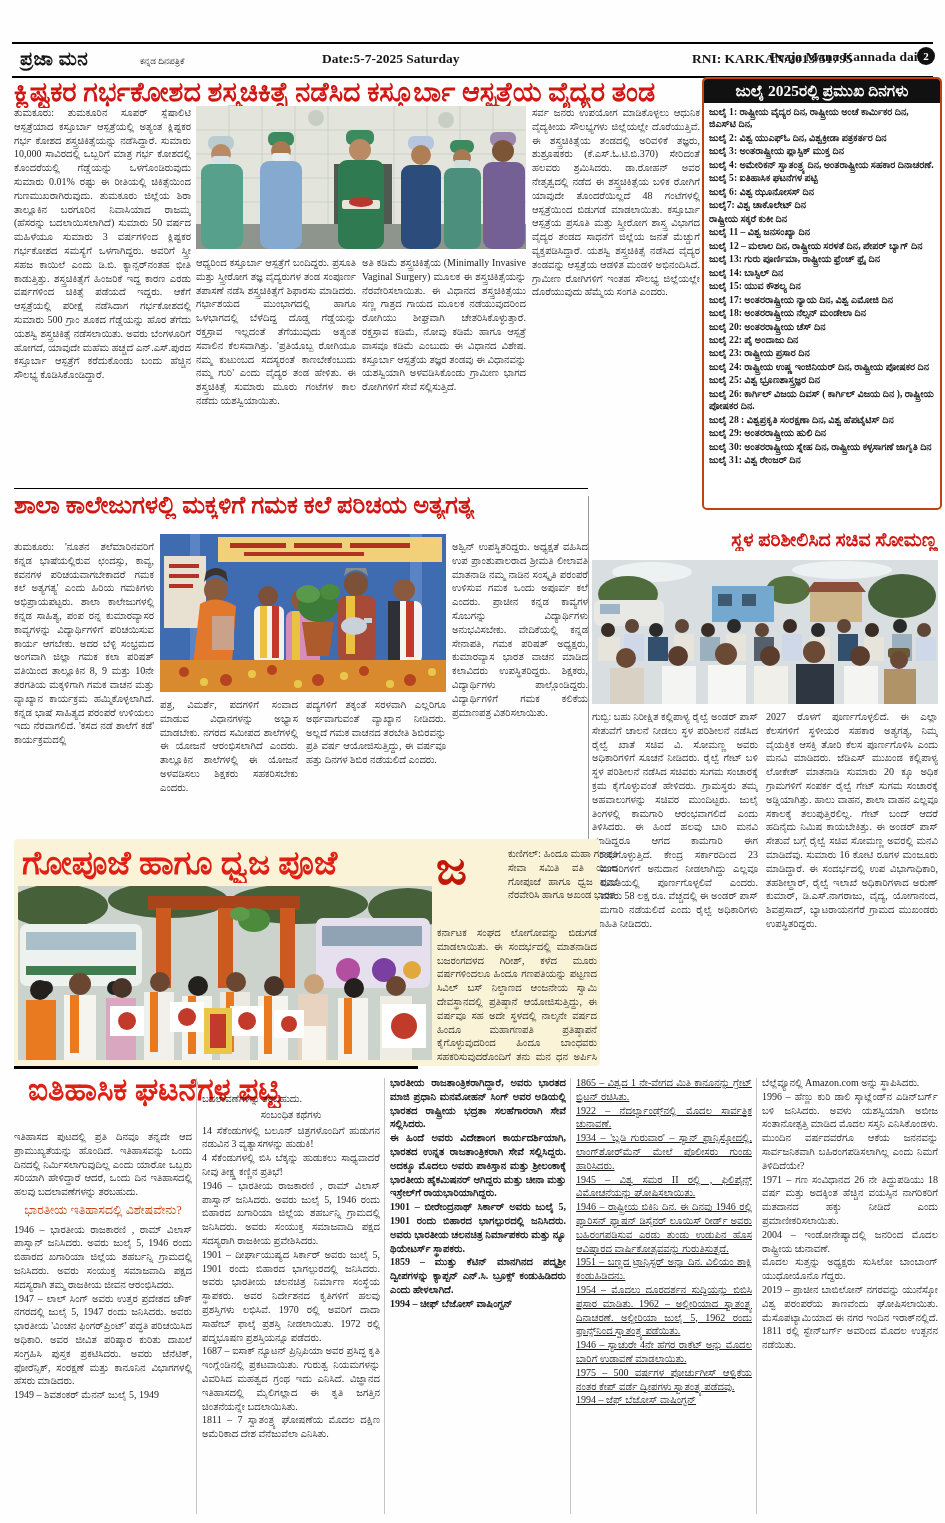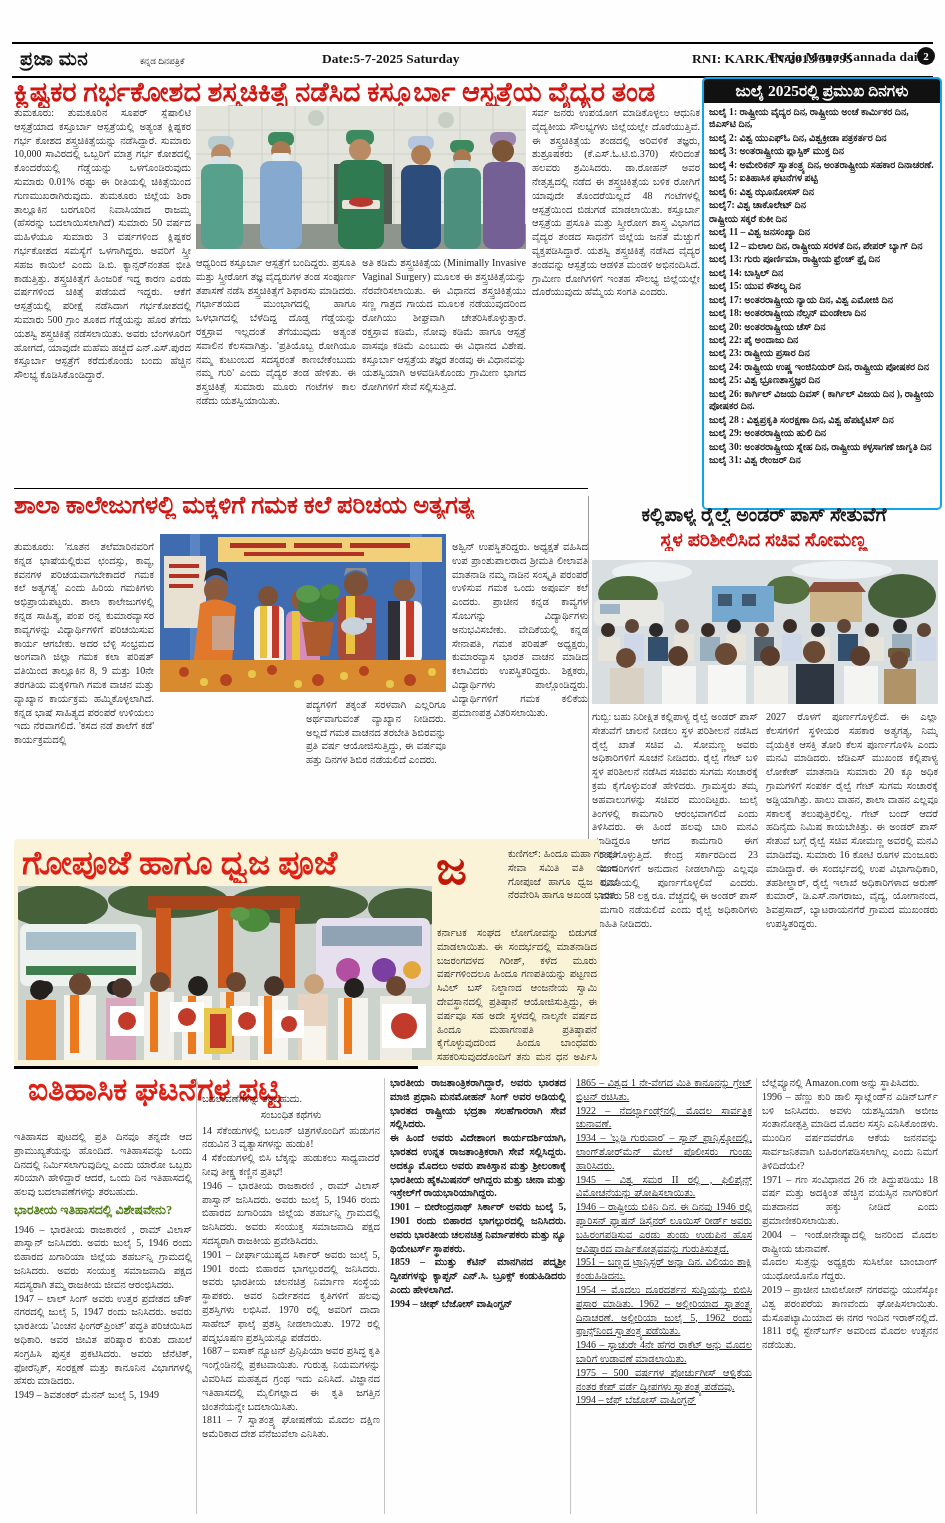--- a/index.html
+++ b/index.html
@@ -12,30 +12,30 @@
   .mast .logosub{position:absolute;left:128px;top:12px;font-size:9px;font-weight:normal;}
   .mast .date{position:absolute;left:310px;top:7px;font-size:13.5px;font-weight:bold;}
   .mast .rni{position:absolute;left:680px;top:7px;font-size:13.5px;font-weight:bold;}
   .pagenum{left:917px;top:47px;width:18px;height:18px;border-radius:50%;background:#111;color:#fff;
            font-size:11px;font-weight:bold;text-align:center;line-height:18px;}
   
   .hl-red{color:#d01712;font-weight:bold;}
   .lead-hl{left:14px;top:78px;width:688px;font-size:27px;line-height:1.1;white-space:nowrap;overflow:hidden;}
   .sec-hl{left:14px;top:492px;width:574px;font-size:24px;white-space:nowrap;overflow:hidden;}
   .rail-hl1{left:590px;top:504px;width:348px;font-size:19px;font-weight:bold;text-align:center;white-space:nowrap;overflow:hidden;}
-  .rail-hl2{left:590px;top:529px;width:348px;font-size:19px;text-align:center;white-space:nowrap;overflow:hidden;}
+  .rail-hl2{left:590px;top:529px;width:348px;font-size:19px;text-align:right;white-space:nowrap;overflow:hidden;}
   .gopuja-hl{left:22px;top:845px;width:412px;font-size:33px;white-space:nowrap;overflow:hidden;}
   .hist-hl{left:28px;top:1072px;width:388px;font-size:31px;white-space:nowrap;overflow:hidden;}
   
   .col{position:absolute;font-size:10px;line-height:1.38;text-align:justify;overflow:hidden;color:#1b1b1b;}
   .prelines{white-space:pre-line;}
-  .subhead-red{color:#4d7c0f;font-weight:bold;font-size:12.5px;line-height:1.25;margin:4px 0;}
+  .subhead-red{color:#c2410c;font-weight:normal;font-size:12.5px;text-align:center;line-height:1.25;margin:4px 0;}
   .related{font-weight:normal;text-align:center;margin:2px 0;}
   
-  .julybox{left:702px;top:77px;width:236px;height:429px;border:2px solid #0ea5e9;border-radius:5px;background:#fff;overflow:hidden;}
+  .julybox{left:702px;top:77px;width:236px;height:429px;border:2px solid #c2410c;border-radius:5px;background:#fff;overflow:hidden;}
   .julytitle{background:#111;color:#fff;font-weight:bold;font-size:15.5px;text-align:center;padding:3px 2px;}
   .julylist{padding:3px 5px;font-size:9.6px;font-weight:bold;line-height:1.3;}
   .julylist div{margin-bottom:1px;}
   
   .photo{position:absolute;overflow:hidden;background:#ddd;}
   .photo svg{display:block;width:100%;height:100%;}
   
   .hrule{position:absolute;background:#000;}
   .vsep{position:absolute;width:1px;background:#c4c4c4;}
   .vrule-dark{position:absolute;width:1px;background:#9a9a9a;}
@@ -208,25 +208,25 @@
           <circle cx="92" cy="140" r="4"></circle>
           <circle cx="138" cy="150" r="4"></circle>
           <circle cx="184" cy="142" r="4"></circle>
           <circle cx="230" cy="150" r="4"></circle>
           <circle cx="272" cy="138" r="4"></circle>
         </g>
     </svg>
   </div>
 
   <div class="col" style="left:14px;top:540px;width:140px;height:296px;">ತುಮಕೂರು: 'ನೂತನ ತಲೆಮಾರಿನವರಿಗೆ ಕನ್ನಡ ಭಾಷೆಯಲ್ಲಿರುವ ಛಂದಸ್ಸು, ಕಾವ್ಯ, ಕವನಗಳ ಪರಿಚಯವಾಗಬೇಕಾದರೆ ಗಮಕ ಕಲೆ ಅತ್ಯಗತ್ಯ' ಎಂದು ಹಿರಿಯ ಗಮಕಿಗಳು ಅಭಿಪ್ರಾಯಪಟ್ಟರು. ಶಾಲಾ ಕಾಲೇಜುಗಳಲ್ಲಿ ಕನ್ನಡ ಸಾಹಿತ್ಯ, ಪಂಪ ರನ್ನ ಕುಮಾರವ್ಯಾಸರ ಕಾವ್ಯಗಳನ್ನು ವಿದ್ಯಾರ್ಥಿಗಳಿಗೆ ಪರಿಚಯಿಸುವ ಕಾರ್ಯ ಆಗಬೇಕು. ಅದರ ಬೆಳ್ಳಿ ಸಂಭ್ರಮದ ಅಂಗವಾಗಿ ಜಿಲ್ಲಾ ಗಮಕ ಕಲಾ ಪರಿಷತ್ ವತಿಯಿಂದ ತಾಲ್ಲೂಕಿನ 8, 9 ಮತ್ತು 10ನೇ ತರಗತಿಯ ಮಕ್ಕಳಿಗಾಗಿ ಗಮಕ ವಾಚನ ಮತ್ತು ವ್ಯಾಖ್ಯಾನ ಕಾರ್ಯಕ್ರಮ ಹಮ್ಮಿಕೊಳ್ಳಲಾಗಿದೆ. ಕನ್ನಡ ಭಾಷೆ ಸಾಹಿತ್ಯದ ಪರಂಪರೆ ಉಳಿಯಲು ಇದು ನೆರವಾಗಲಿದೆ. 'ಕಸದ ನಡೆ ಶಾಲೆಗೆ ಕಡೆ' ಕಾರ್ಯಕ್ರಮದಲ್ಲಿ</div>
+  <div class="col" style="left:160px;top:698px;width:138px;height:138px;">ಪತ್ರ, ವಿಮರ್ಶೆ, ಪದಗಳಿಗೆ ಸಂವಾದ ಮಾಡುವ ವಿಧಾನಗಳನ್ನು ಅಭ್ಯಾಸ ಮಾಡಬೇಕು. ನಗರದ ಸಮೀಪದ ಶಾಲೆಗಳಲ್ಲಿ ಈ ಯೋಜನೆ ಆರಂಭಿಸಲಾಗಿದೆ ಎಂದರು. ತಾಲ್ಲೂಕಿನ ಶಾಲೆಗಳಲ್ಲಿ ಈ ಯೋಜನೆ ಅಳವಡಿಸಲು ಶಿಕ್ಷಕರು ಸಹಕರಿಸಬೇಕು ಎಂದರು.</div>
   <div class="col" style="left:306px;top:698px;width:140px;height:138px;">ಪದ್ಯಗಳಿಗೆ ತಕ್ಕಂತೆ ಸರಳವಾಗಿ ಎಲ್ಲರಿಗೂ ಅರ್ಥವಾಗುವಂತೆ ವ್ಯಾಖ್ಯಾನ ನೀಡಿದರು. ಅಲ್ಲದೆ ಗಮಕ ವಾಚನದ ತರಬೇತಿ ಶಿಬಿರವನ್ನು ಪ್ರತಿ ವರ್ಷ ಆಯೋಜಿಸುತ್ತಿದ್ದು, ಈ ವರ್ಷವೂ ಹತ್ತು ದಿನಗಳ ಶಿಬಿರ ನಡೆಯಲಿದೆ ಎಂದರು.</div>
   <div class="col" style="left:452px;top:540px;width:136px;height:296px;">ಅಶ್ವಿನ್ ಉಪಸ್ಥಿತರಿದ್ದರು. ಅಧ್ಯಕ್ಷತೆ ವಹಿಸಿದ ಉಪ ಪ್ರಾಂಶುಪಾಲರಾದ ಶ್ರೀಮತಿ ಲೀಲಾವತಿ ಮಾತನಾಡಿ ನಮ್ಮ ನಾಡಿನ ಸಂಸ್ಕೃತಿ ಪರಂಪರೆ ಉಳಿಸುವ ಗಮಕ ಒಂದು ಅಪೂರ್ವ ಕಲೆ ಎಂದರು. ಪ್ರಾಚೀನ ಕನ್ನಡ ಕಾವ್ಯಗಳ ಸೊಬಗನ್ನು ವಿದ್ಯಾರ್ಥಿಗಳು ಅನುಭವಿಸಬೇಕು. ವೇದಿಕೆಯಲ್ಲಿ ಕನ್ನಡ ಸೇನಾಪತಿ, ಗಮಕ ಪರಿಷತ್ ಅಧ್ಯಕ್ಷರು, ಕುಮಾರವ್ಯಾಸ ಭಾರತ ವಾಚನ ಮಾಡಿದ ಕಲಾವಿದರು ಉಪಸ್ಥಿತರಿದ್ದರು. ಶಿಕ್ಷಕರು, ವಿದ್ಯಾರ್ಥಿಗಳು ಪಾಲ್ಗೊಂಡಿದ್ದರು. ವಿದ್ಯಾರ್ಥಿಗಳಿಗೆ ಗಮಕ ಕಲಿಕೆಯ ಪ್ರಮಾಣಪತ್ರ ವಿತರಿಸಲಾಯಿತು.</div>
 
   <div class="vrule-dark" style="left:588px;top:496px;height:568px;"></div>
-  <div class="abs rail-hl1">ಕಲ್ಲಿಪಾಳ್ಯ ರೈಲ್ವೆ ಅಂಡರ್ ಪಾಸ್ ಸೇತುವೆಗೆ</div>
   <div class="abs rail-hl2 hl-red">ಸ್ಥಳ ಪರಿಶೀಲಿಸಿದ ಸಚಿವ ಸೋಮಣ್ಣ</div>
 
   <div class="photo" style="left:592px;top:560px;width:346px;height:144px;">
     <svg viewBox="0 0 346 144">
       <rect width="346" height="144" fill="#d9dee1"></rect>
       <ellipse cx="60" cy="12" rx="40" ry="10" fill="#eef1f2"></ellipse>
         <ellipse cx="250" cy="10" rx="50" ry="9" fill="#eef1f2"></ellipse>
       <ellipse cx="36" cy="34" rx="30" ry="18" fill="#4e6c3c"></ellipse>
         <ellipse cx="310" cy="36" rx="34" ry="22" fill="#46603a"></ellipse>
         <ellipse cx="196" cy="30" rx="22" ry="14" fill="#55713f"></ellipse>

